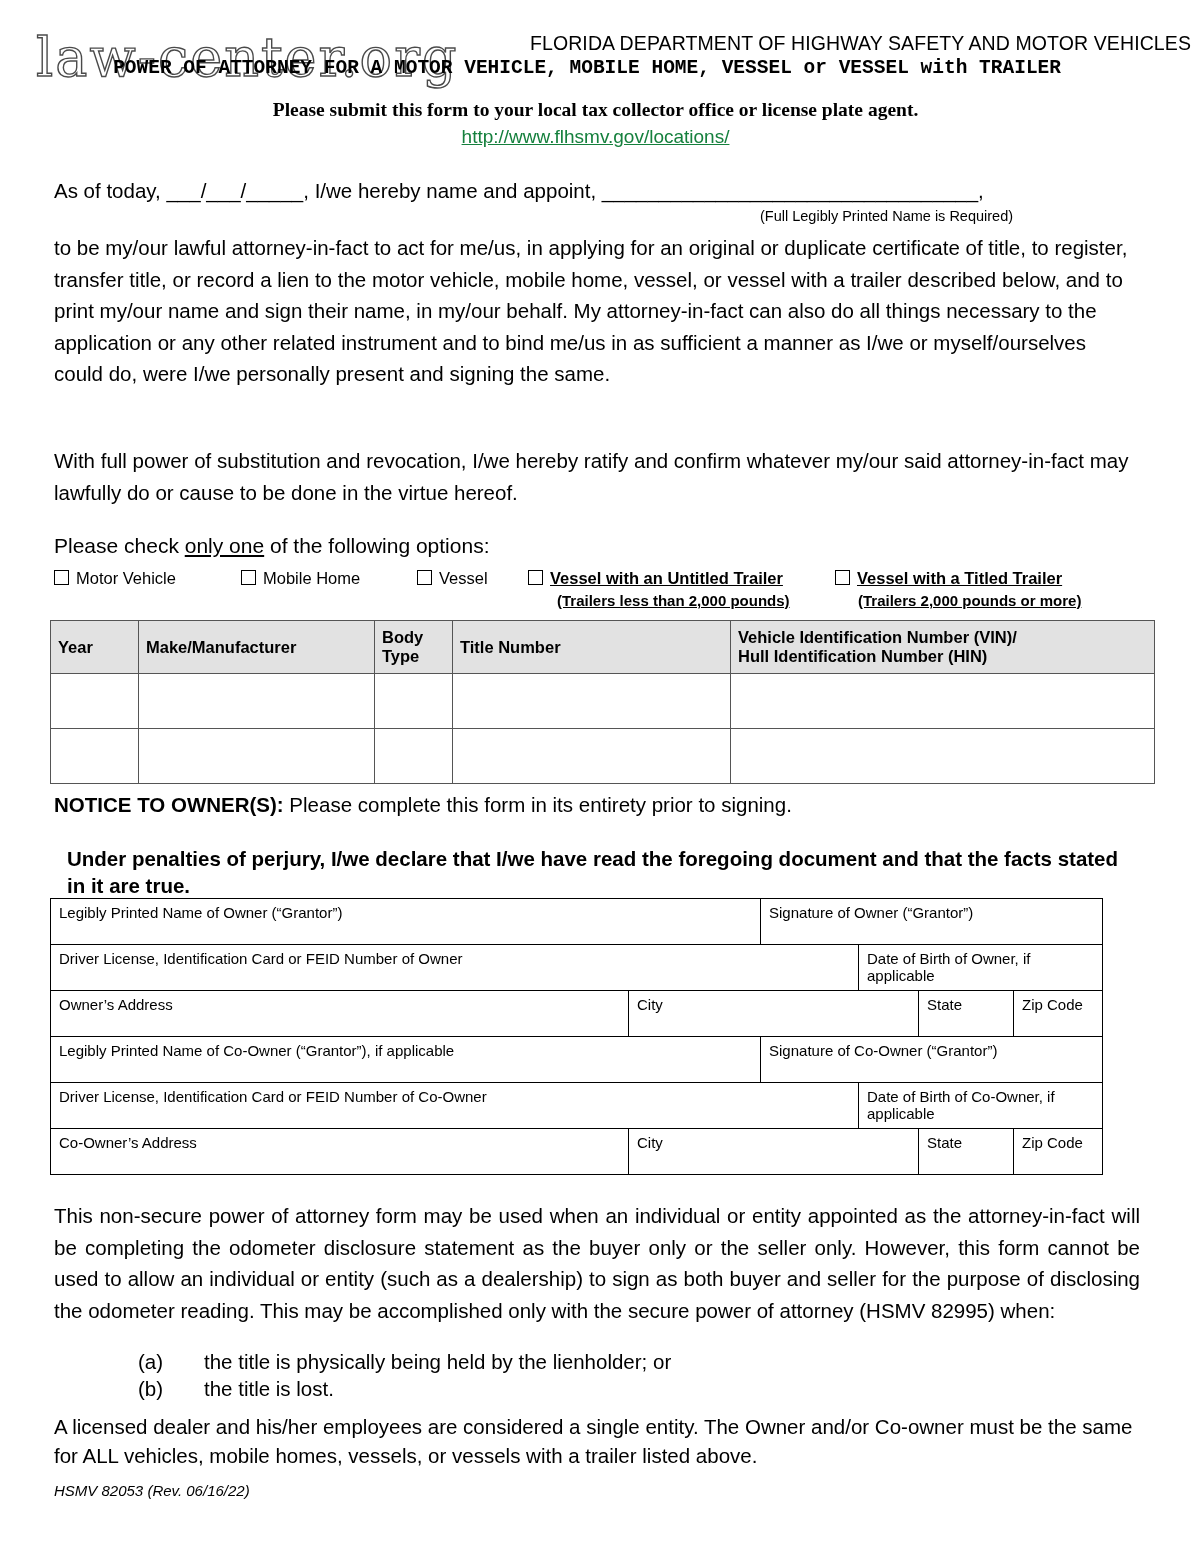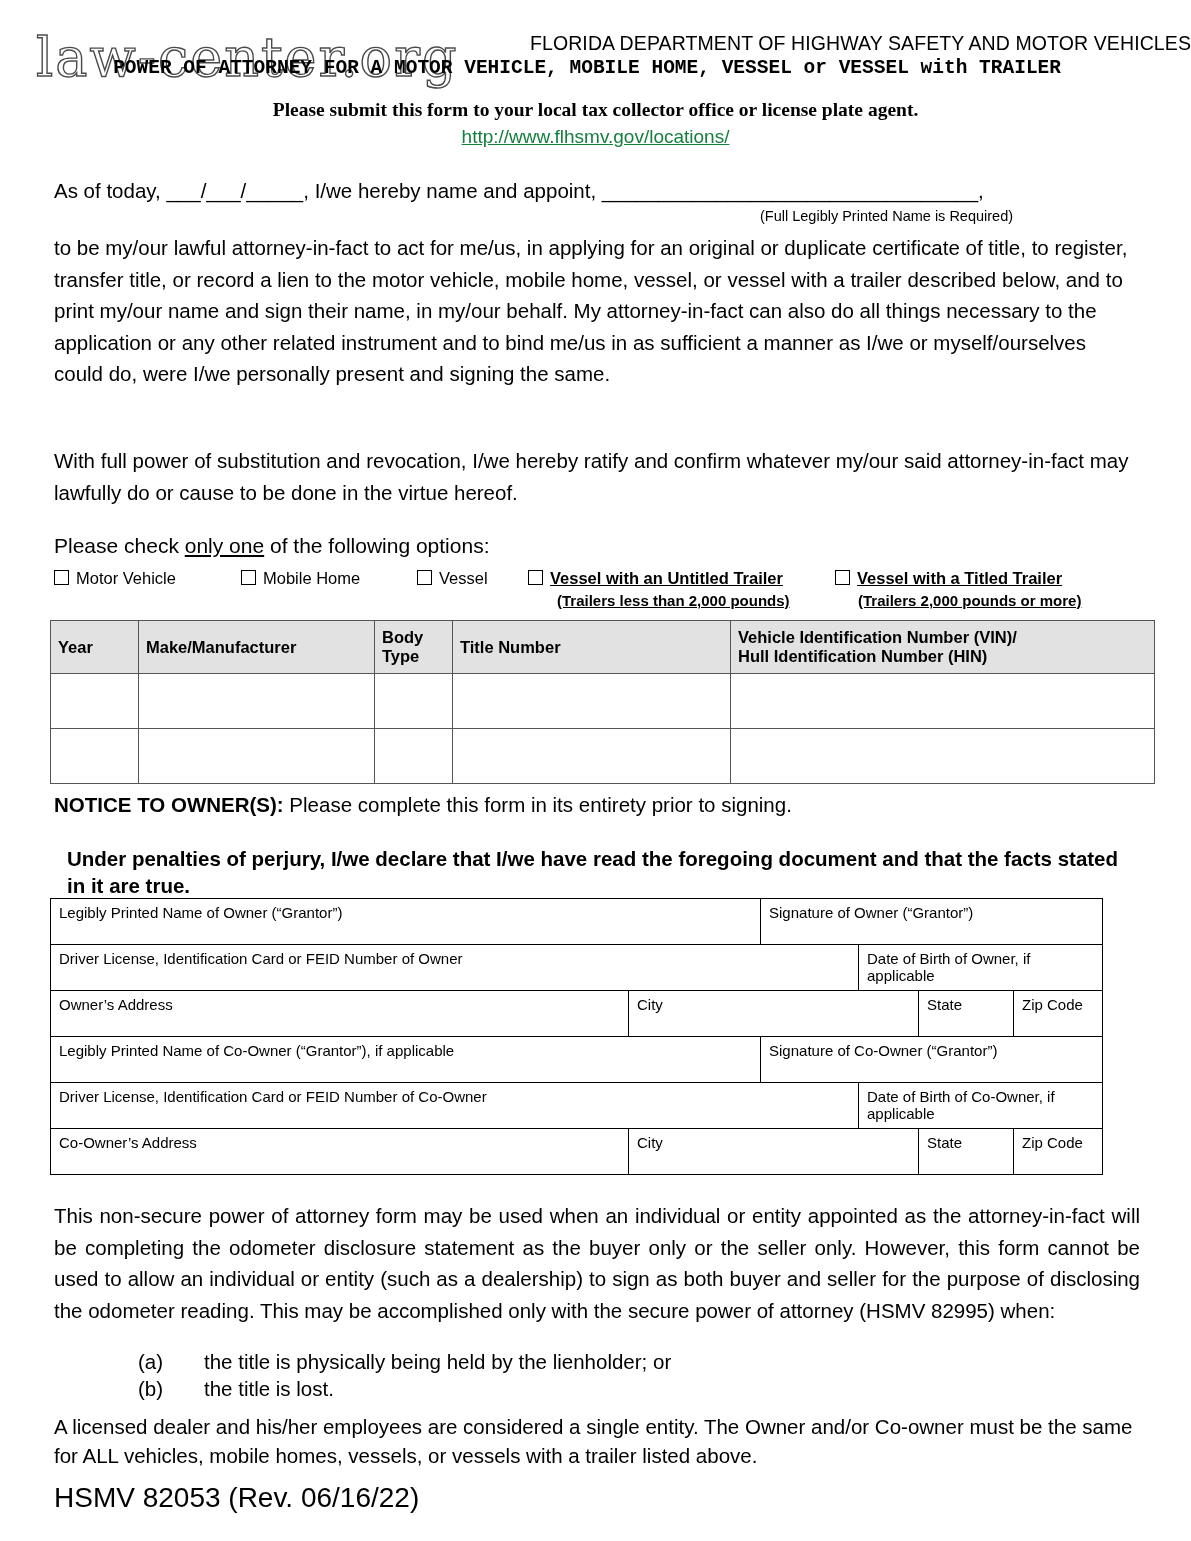--- a/index.html
+++ b/index.html
@@ -207,21 +207,22 @@
     left: 54px;
     top: 1412px;
     width: 1086px;
     font-size: 20.5px;
     line-height: 29px;
   }
   .formid {
     position: absolute;
     left: 54px;
     top: 1482px;
-    font-size: 28px;
+    font-size: 15px;
+    font-style: italic;
   }
 </style>
 </head>
 <body>
 
 <div id="page">
 
   <div id="watermark">law-center.org</div>
 
   <div class="hdr-line1">FLORIDA DEPARTMENT OF HIGHWAY SAFETY AND MOTOR VEHICLES</div>

